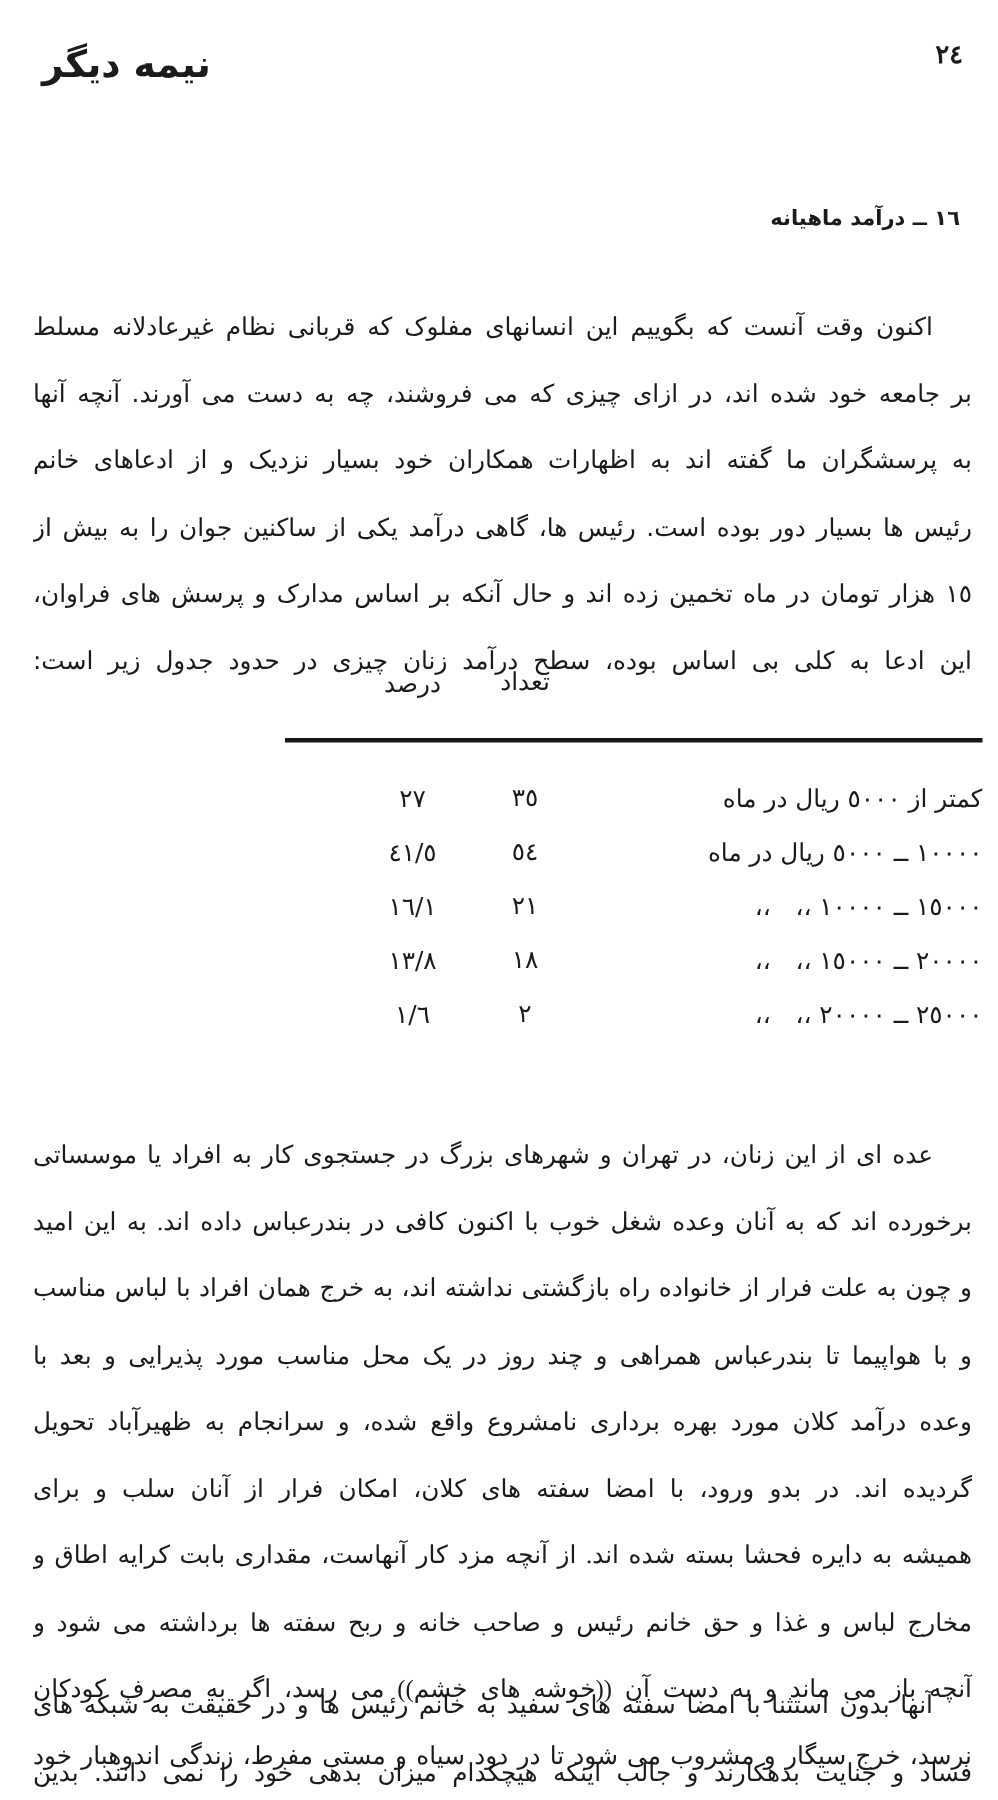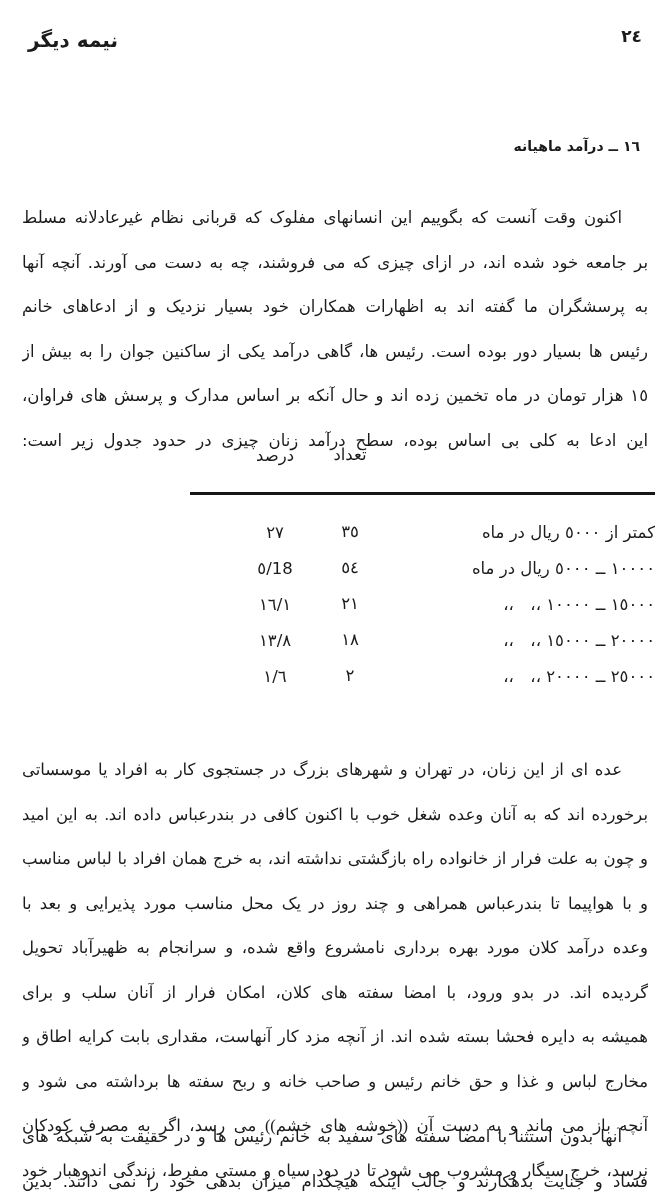--- a/index.html
+++ b/index.html
@@ -7,25 +7,25 @@
     position:relative;
     width:665px;height:1200px;
     background:#ffffff;
     color:#1b1b1b;
     font-family:"DejaVu Sans",sans-serif;
     overflow:hidden;
     direction:rtl;
   }
   .running-title{
     position:absolute;left:28px;top:28px;
-    font-size:20px;font-weight:700;
+    font-size:25px;font-weight:700;
   }
   .page-number{
     position:absolute;right:23px;top:26px;
-    font-size:17px;font-weight:700;letter-spacing:2px;
+    font-size:17px;font-weight:700;letter-spacing:2px;font-family:Liberation Serif, serif;
   }
   .section-heading{
     position:absolute;right:25px;top:138px;
     font-size:14px;font-weight:700;
   }
   .para{
     position:absolute;right:17px;left:22px;
     font-size:16.5px;
   }
   .para .line{
@@ -81,21 +81,21 @@
     <div class="t-rule"></div>
     <div class="t-body">
       <div class="t-row">
         <div class="c-label">کمتر از ٥٠٠٠ ریال در ماه</div>
         <div class="c-count">٣٥</div>
         <div class="c-percent">٢٧</div>
       </div>
       <div class="t-row">
         <div class="c-label">١٠٠٠٠ ــ ٥٠٠٠ ریال در ماه</div>
         <div class="c-count">٥٤</div>
-        <div class="c-percent">18/٥</div>
+        <div class="c-percent">٤١/٥</div>
       </div>
       <div class="t-row">
         <div class="c-label">١٥٠٠٠ ــ ١٠٠٠٠ ،، ،،</div>
         <div class="c-count">٢١</div>
         <div class="c-percent">١٦/١</div>
       </div>
       <div class="t-row">
         <div class="c-label">٢٠٠٠٠ ــ ١٥٠٠٠ ،، ،،</div>
         <div class="c-count">١٨</div>
         <div class="c-percent">١٣/٨</div>

